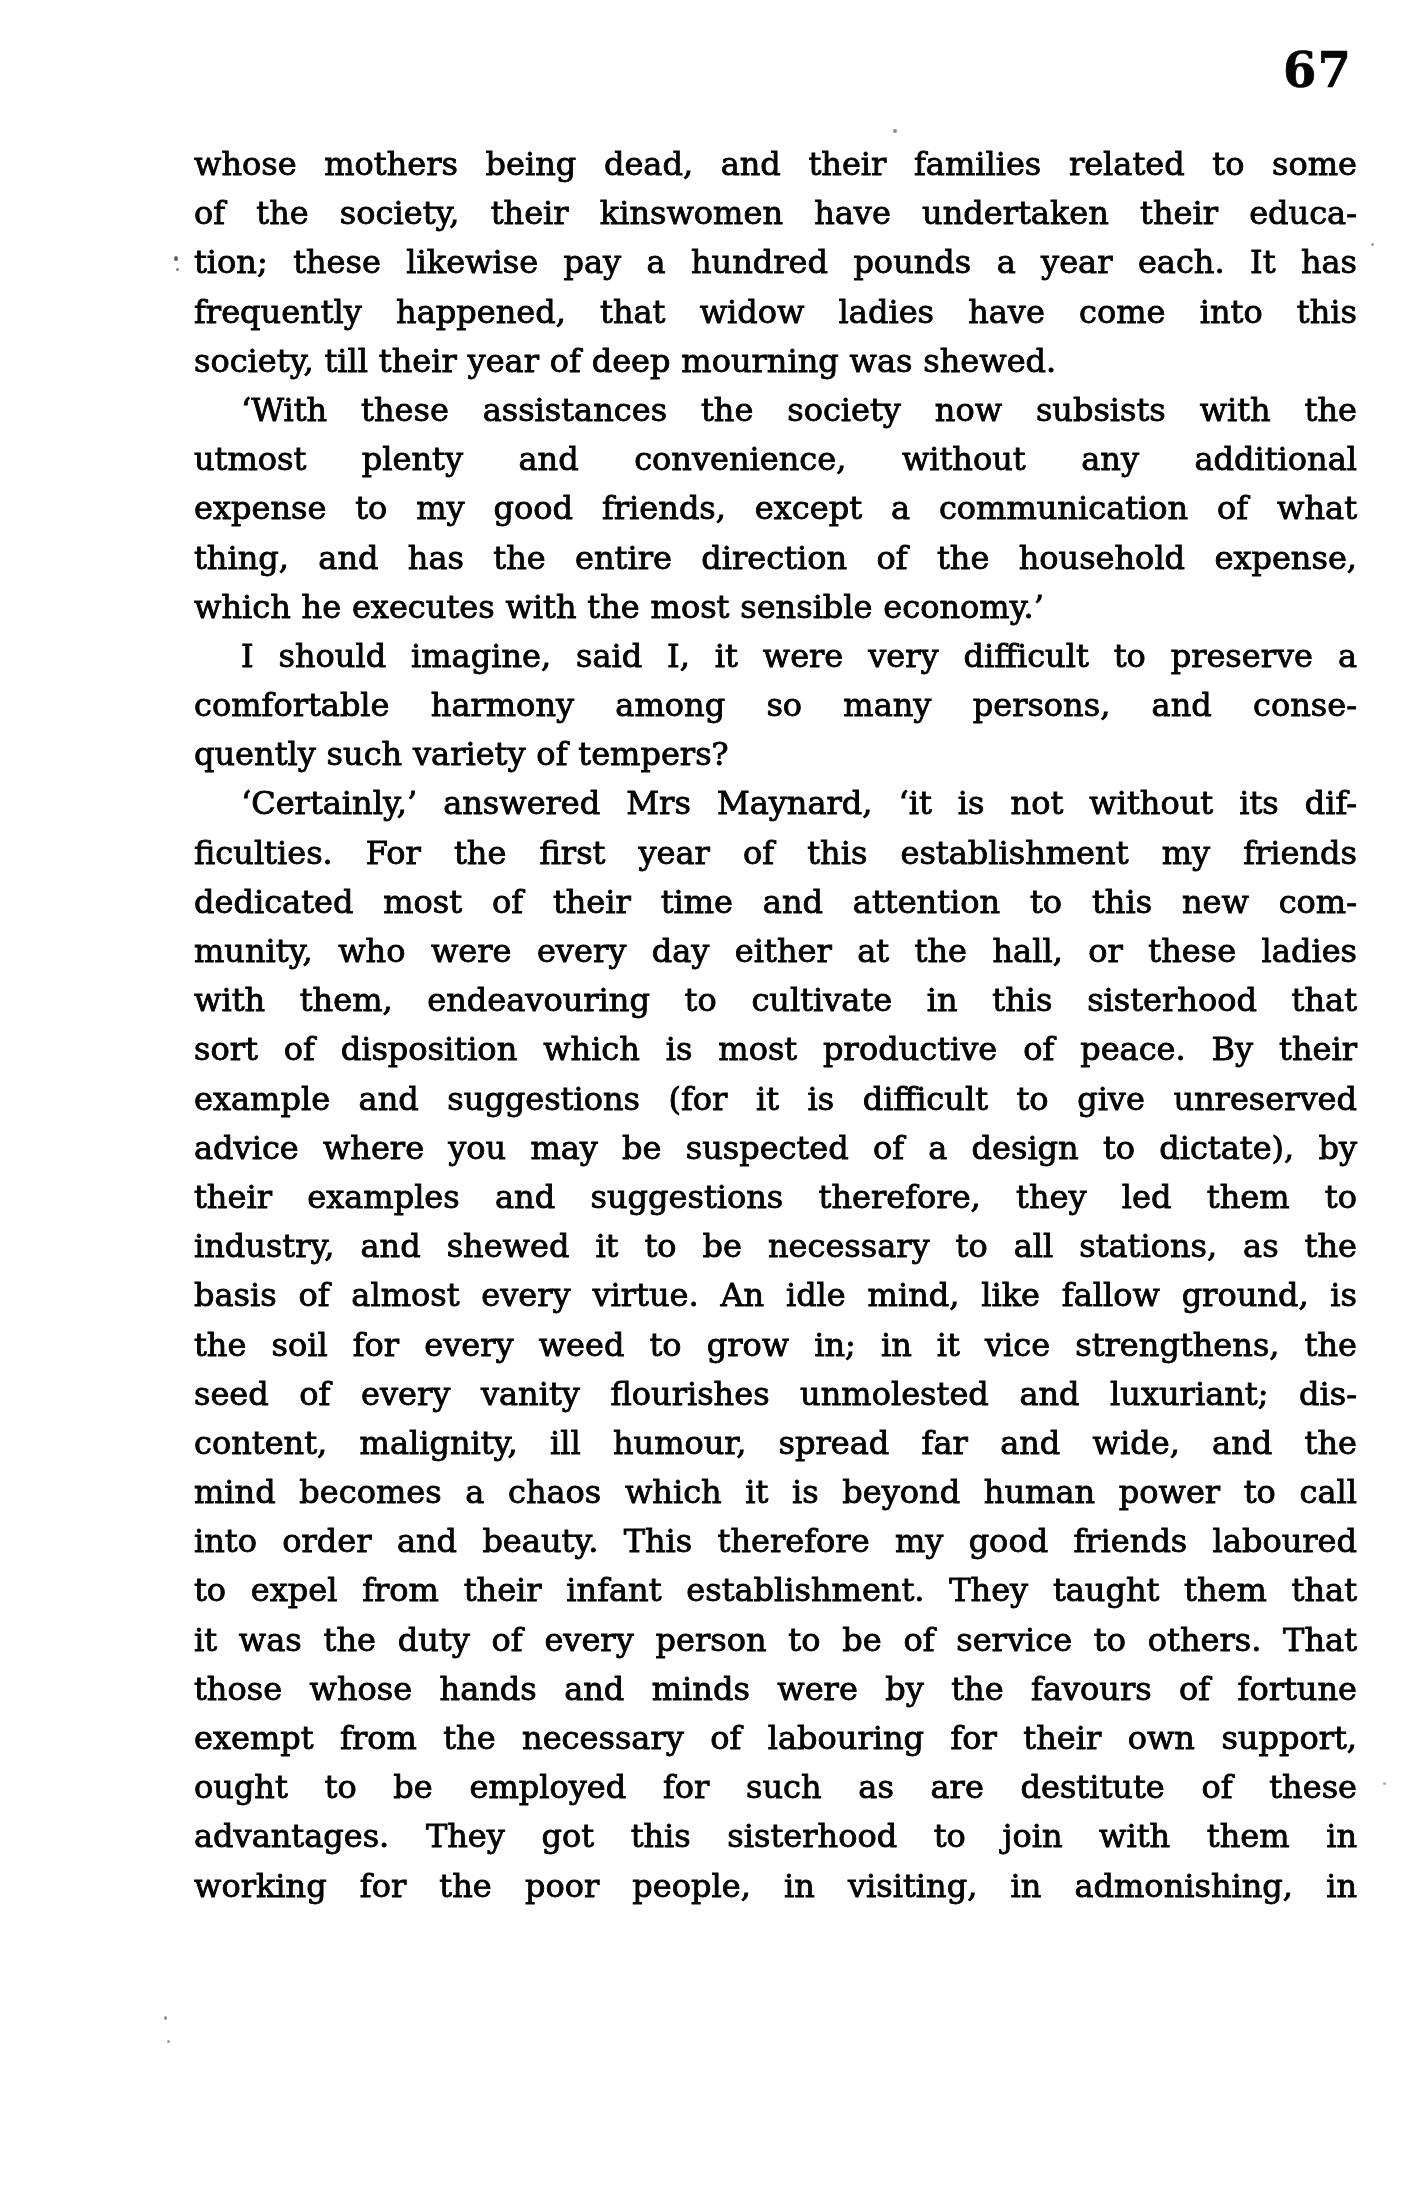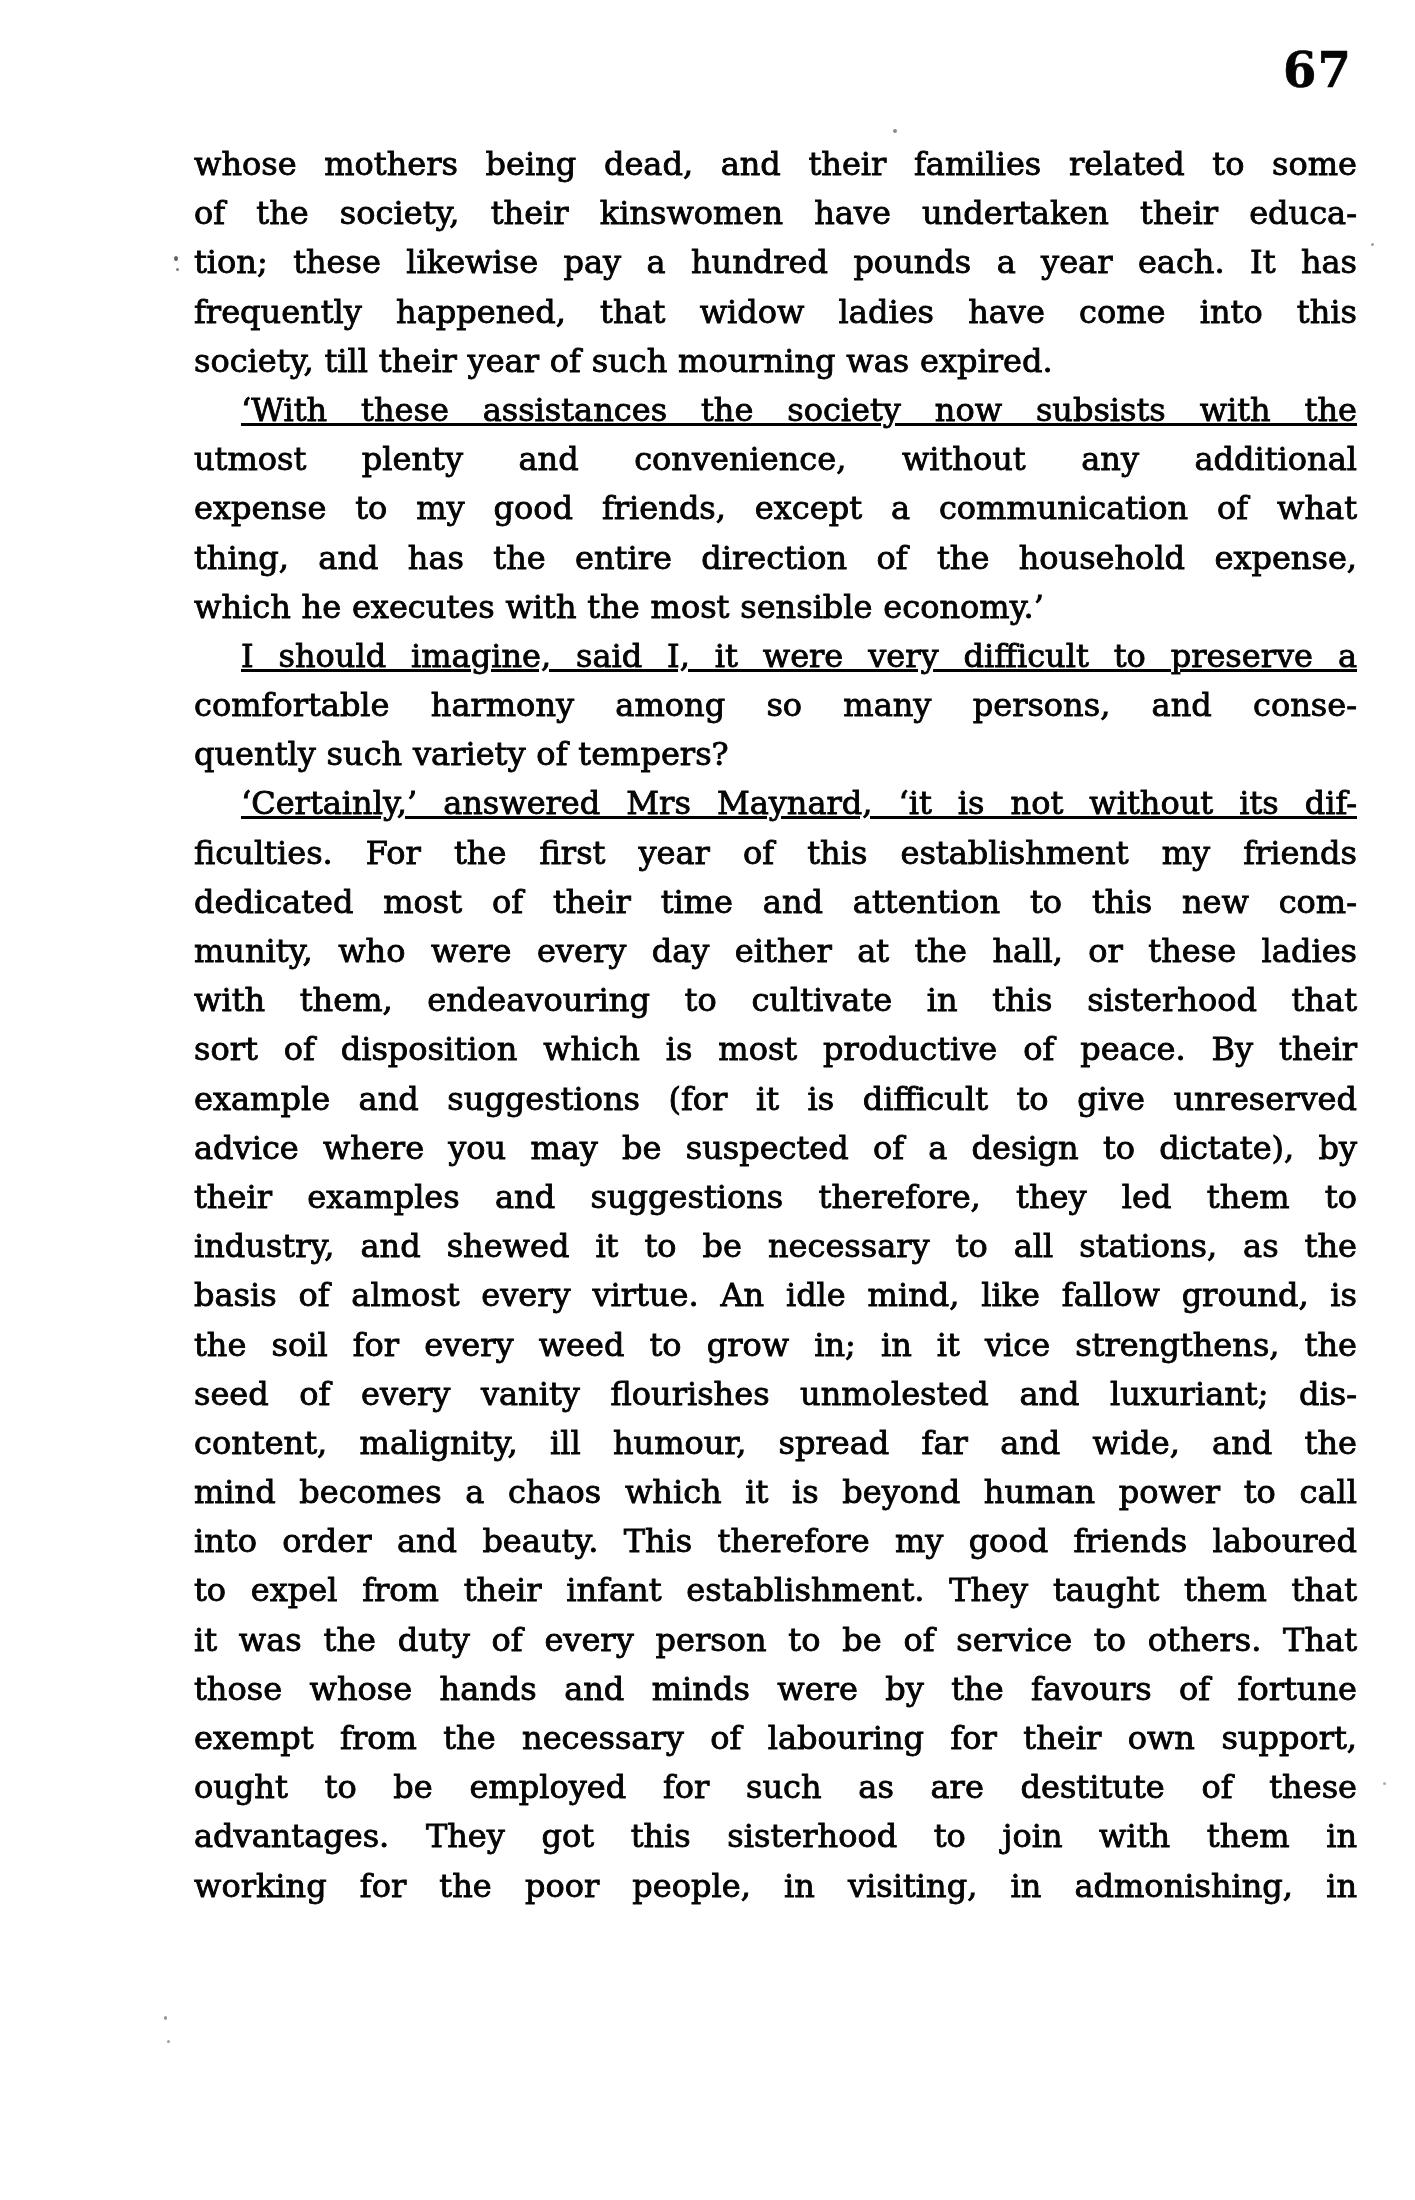--- a/index.html
+++ b/index.html
@@ -43,21 +43,20 @@
   }
   .line {
     height: 49.2px;
     line-height: 49.2px;
     text-align: justify;
     text-align-last: justify;
     white-space: normal;
   }
   .line.indent {
     text-indent: 47px;
-    text-decoration: underline;
   }
   .line.no-stretch {
     text-align-last: left;
   }
   
   .speck {
     position: absolute;
     background: #2a2a2a;
     border-radius: 50%;
   }
@@ -74,21 +73,21 @@
 <body>
 
 <div class="page">
   <div class="page-number">67</div>
 
   <main class="page-text">
       <div class="line">whose mothers being dead, and their families related to some</div>
       <div class="line">of the society, their kinswomen have undertaken their educa-</div>
       <div class="line">tion; these likewise pay a hundred pounds a year each. It has</div>
       <div class="line">frequently happened, that widow ladies have come into this</div>
-      <div class="line no-stretch">society, till their year of such mourning was expired.</div>
+      <div class="line no-stretch">society, till their year of deep mourning was shewed.</div>
       <div class="line indent">‘With these assistances the society now subsists with the</div>
       <div class="line">utmost plenty and convenience, without any additional</div>
       <div class="line">expense to my good friends, except a communication of what</div>
       <div class="line">thing, and has the entire direction of the household expense,</div>
       <div class="line no-stretch">which he executes with the most sensible economy.’</div>
       <div class="line indent">I should imagine, said I, it were very difficult to preserve a</div>
       <div class="line">comfortable harmony among so many persons, and conse-</div>
       <div class="line no-stretch">quently such variety of tempers?</div>
       <div class="line indent">‘Certainly,’ answered Mrs Maynard, ‘it is not without its dif-</div>
       <div class="line">ficulties. For the first year of this establishment my friends</div>

